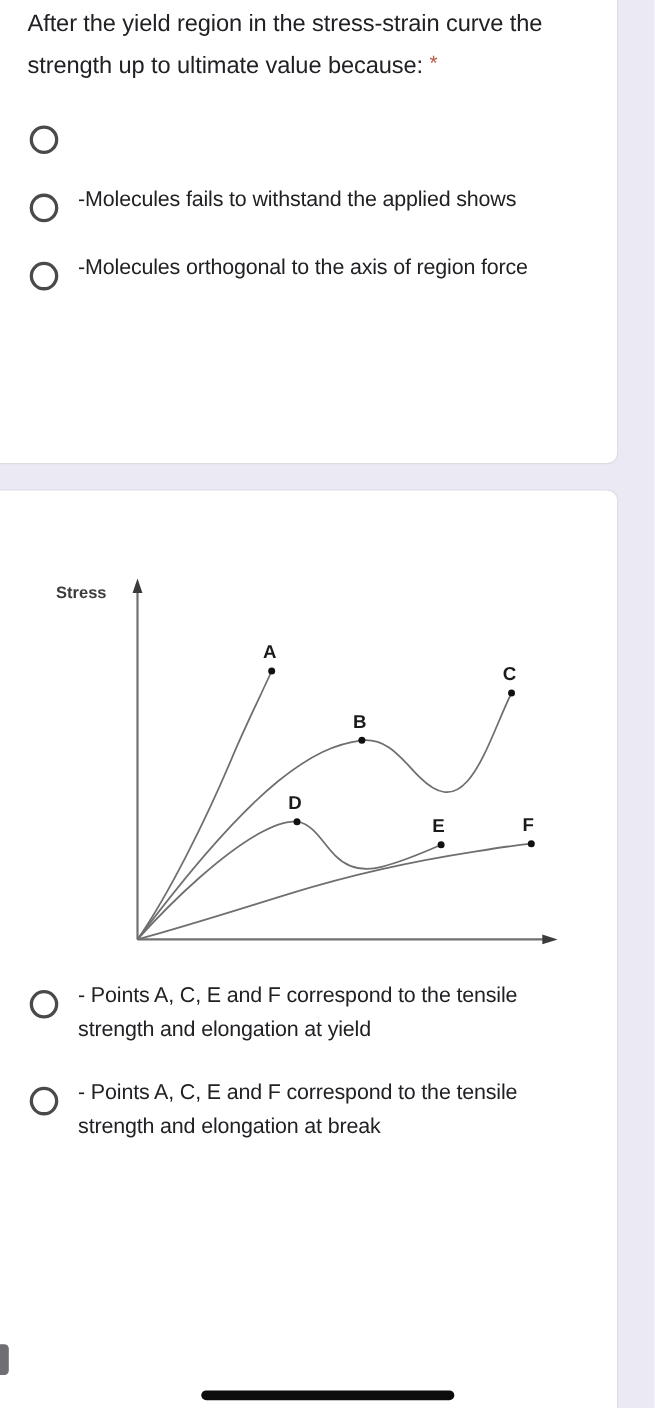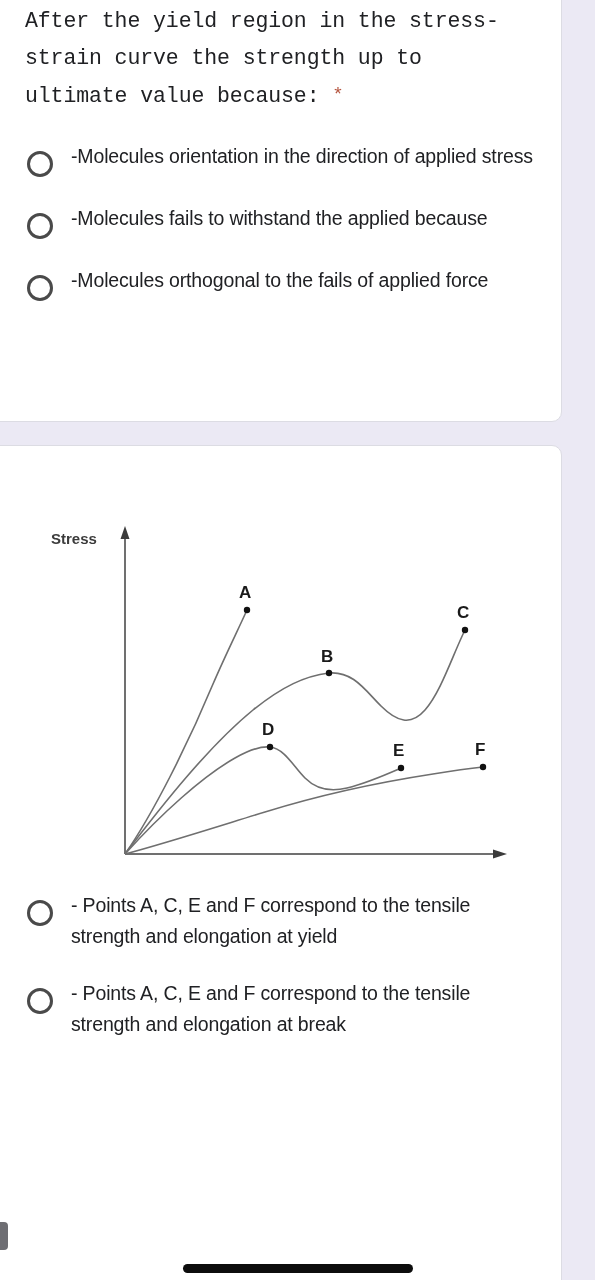--- a/index.html
+++ b/index.html
@@ -46,21 +46,20 @@
     right: 26px;
   }
 
   
   .question-text {
     font-size: 21.5px;
     line-height: 37px;
     color: #202124;
     letter-spacing: -0.1px;
     font-weight: 400;
-    font-family: Liberation Mono, monospace;
   }
   .req-star {
     color: #b5553f;
     font-size: 19px;
     vertical-align: 2px;
   }
 
   
   .options {
     margin-top: 26px;
@@ -142,29 +141,28 @@
   <div class="card" id="card-q1">
     <div class="card-inner" style="top:28px;">
       <div class="question-text">
         <span>After the yield region in the stress-strain curve the strength up to ultimate value because:</span>
         <span class="req-star">*</span>
       </div>
 
       <div class="options">
         <div class="option">
           <span class="radio"></span>
-          <span class="option-label">-Molecules orientation in the direction of applied stress</span>
-        </div>
-        <div class="option">
-          <span class="radio"></span>
-          <span class="option-label">-Molecules fails to withstand the applied because</span>
-        </div>
-        <div class="option">
-          <span class="radio"></span>
-          <span class="option-label">-Molecules orthogonal to the fails of applied force</span>
+        </div>
+        <div class="option">
+          <span class="radio"></span>
+          <span class="option-label">-Molecules fails to withstand the applied shows</span>
+        </div>
+        <div class="option">
+          <span class="radio"></span>
+          <span class="option-label">-Molecules orthogonal to the axis of region force</span>
         </div>
       </div>
     </div>
   </div>
 
   <div class="card" id="card-q2">
     <div class="card-inner" style="top:38px;">
 
       <div class="figure-wrap">
         <svg width="500" height="350" viewBox="0 0 500 350">

